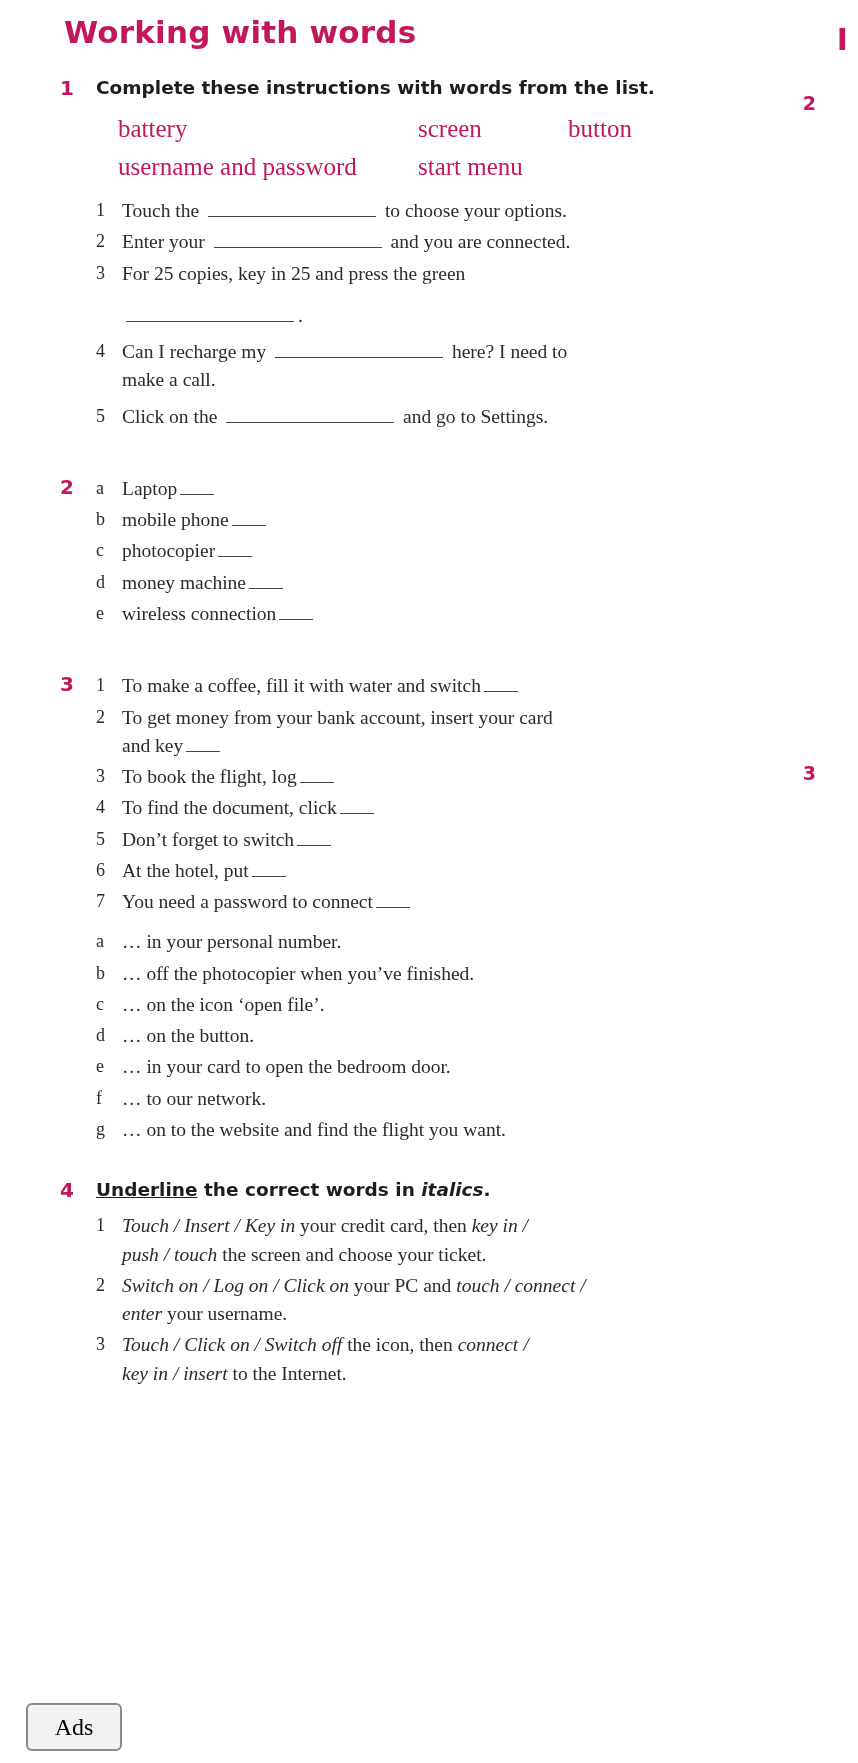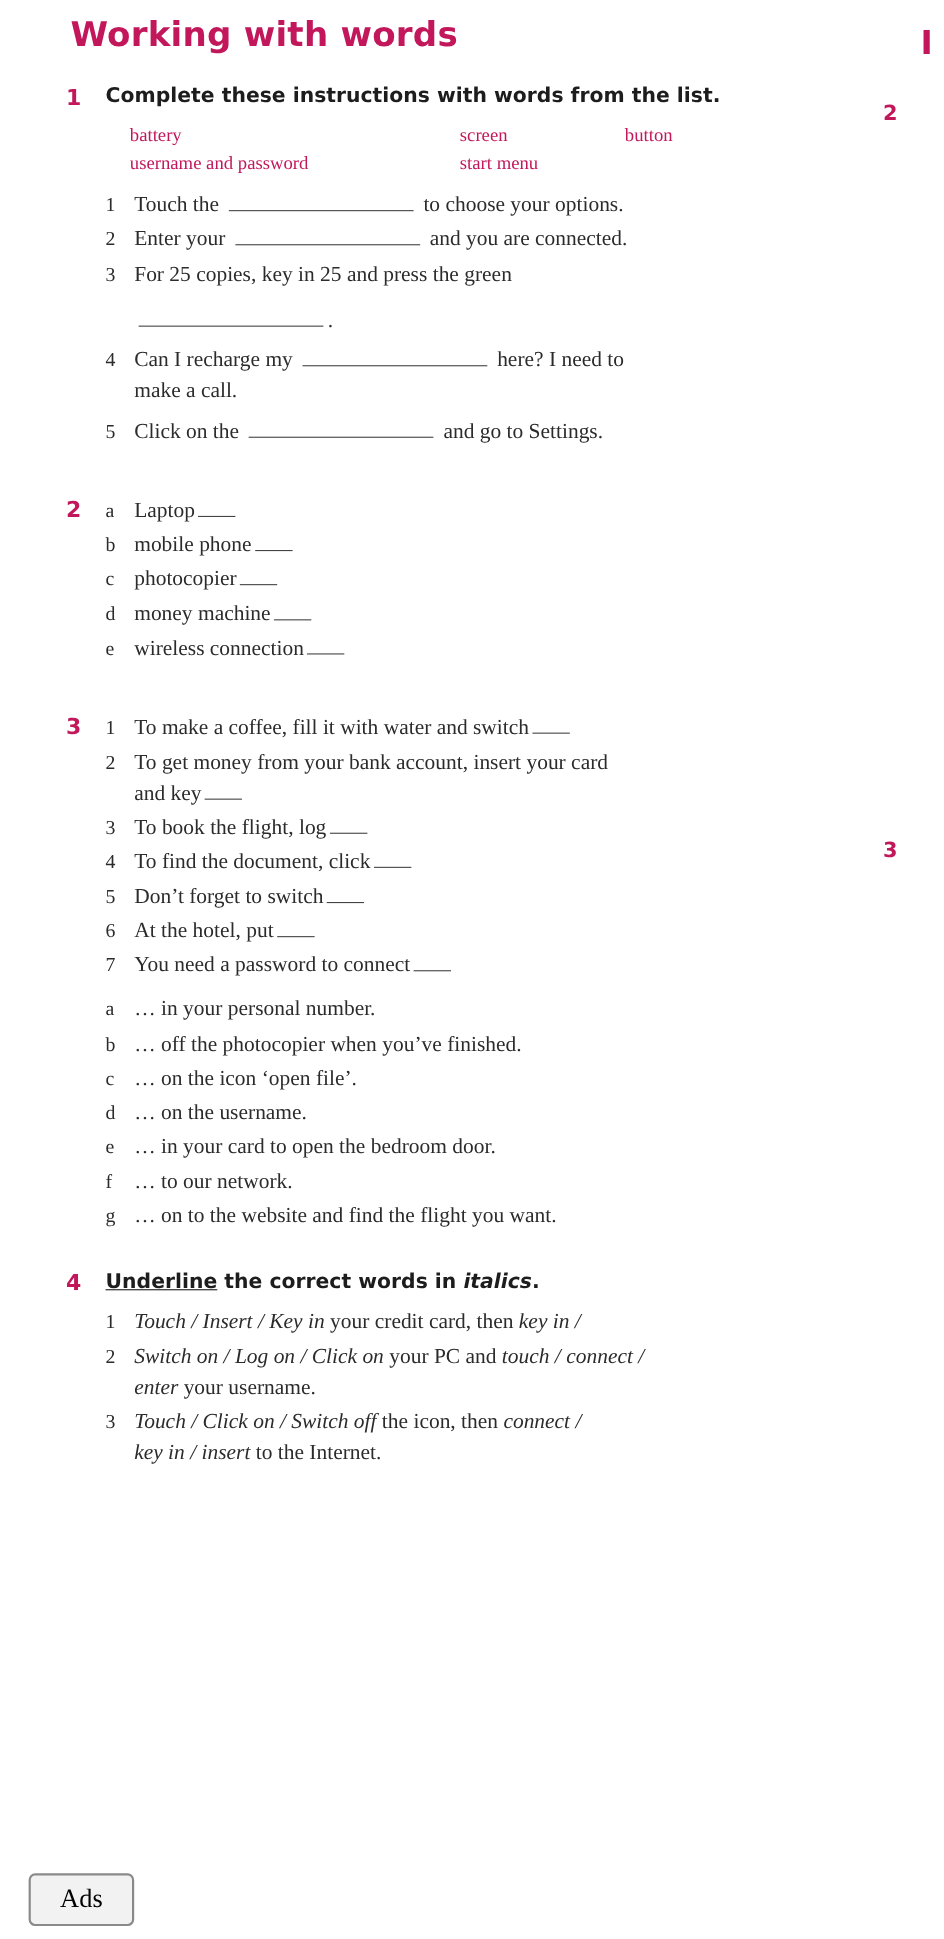--- a/index.html
+++ b/index.html
@@ -79,21 +79,21 @@
   .ex-head .pink {
     color: #c2185b;
   }
   .ex-body {
     margin-left: 36px;
     margin-top: 10px;
   }
   
   .wordbank {
     color: #c2185b;
-    font-size: 17px;
+    font-size: 25px;
     line-height: 1.5;
     margin-left: 22px;
     margin-bottom: 12px;
   }
   .wb-row {
     display: flex;
   }
   .wb-c1 { width: 300px; }
   .wb-c2 { width: 150px; }
   .wb-c3 { width: 120px; }
@@ -290,21 +290,21 @@
         <div class="item">
           <span class="lbl">b</span>
           <span class="txt">… off the photocopier when you’ve finished.</span>
         </div>
         <div class="item">
           <span class="lbl">c</span>
           <span class="txt">… on the icon ‘open file’.</span>
         </div>
         <div class="item">
           <span class="lbl">d</span>
-          <span class="txt">… on the username.</span>
+          <span class="txt">… on the button.</span>
         </div>
         <div class="item">
           <span class="lbl">e</span>
           <span class="txt">… in your card to open the bedroom door.</span>
         </div>
         <div class="item">
           <span class="lbl">f</span>
           <span class="txt">… to our network.</span>
         </div>
         <div class="item">
@@ -318,20 +318,21 @@
     <div class="gap-md"></div>
 
     <div class="ex">
       <div class="ex-num">4</div>
       <div class="ex-head"><span class="underline-word">Underline</span><span> the correct words in </span><span class="ital">italics</span><span>.</span></div>
       <div class="ex-body">
 
         <div class="item">
           <span class="lbl">1</span>
           <span class="txt"><span class="ital">Touch / Insert / Key in</span><span> your credit card, then </span><span class="ital">key in /</span>
+            <div><span class="ital">push / touch</span><span> the screen and choose your ticket.</span></div>
           </span>
         </div>
 
         <div class="item">
           <span class="lbl">2</span>
           <span class="txt"><span class="ital">Switch on / Log on / Click on</span><span> your PC and </span><span class="ital">touch / connect /</span>
             <div><span class="ital">enter</span><span> your username.</span></div>
           </span>
         </div>
 

